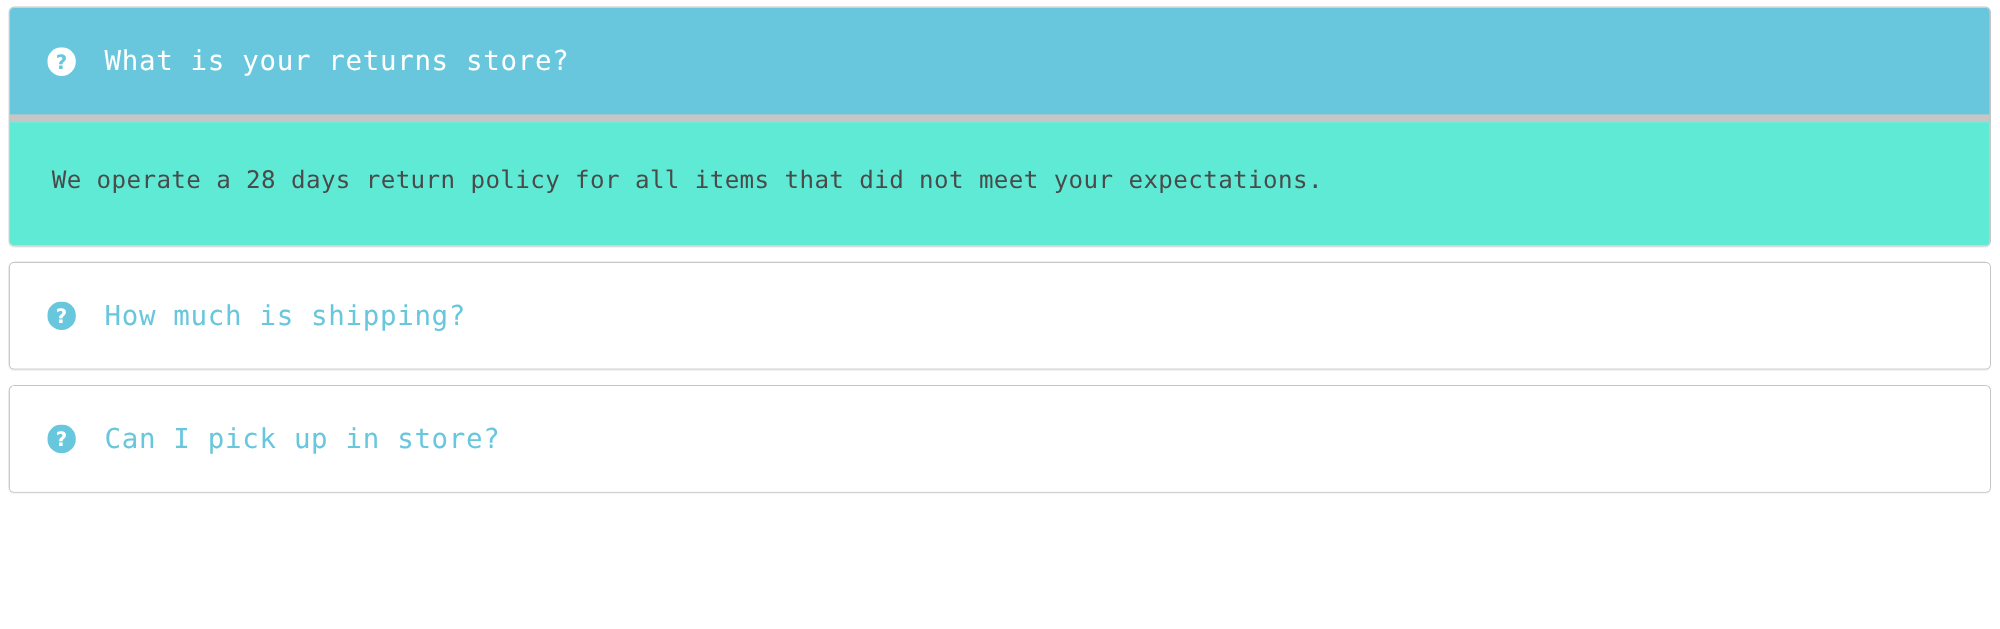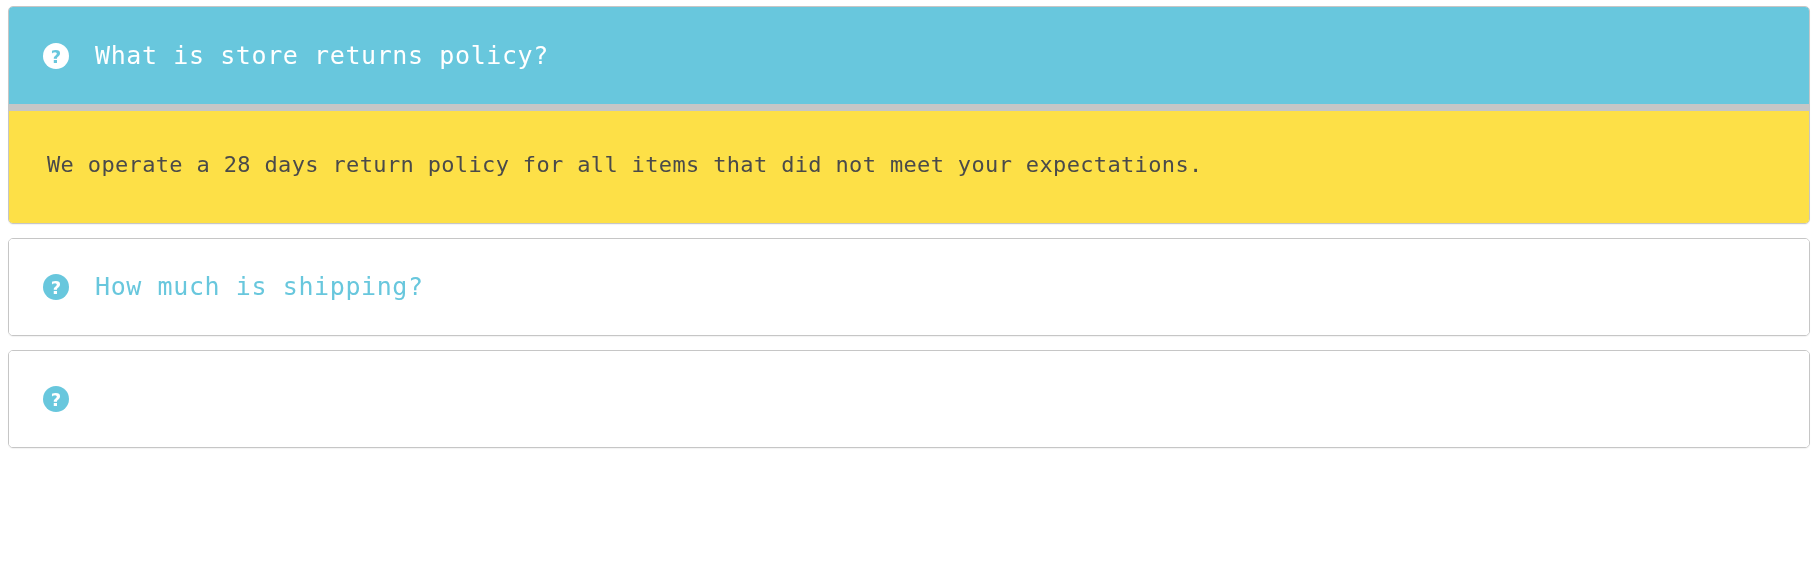--- a/index.html
+++ b/index.html
@@ -71,21 +71,21 @@
     color: #ffffff;
   }
   .panel.is-closed .heading-text {
     color: #68c7dd;
     text-align: right;
   }
 
   .panel-body {
     box-sizing: border-box;
     padding: 40px 0 44px 38px;
-    background: #fde047;
+    background: #5eead4;
   }
   .panel-body-text {
     font-size: 22px;
     color: #4a4a4a;
     letter-spacing: 0.35px;
     line-height: 1.25;
     white-space: nowrap;
   }
 </style>
 </head>
@@ -94,21 +94,21 @@
 <div class="accordion">
 
   <div class="panel is-open">
     <div class="panel-heading">
       <span class="q-icon">
         <svg width="26" height="26" viewBox="0 0 26 26" xmlns="http://www.w3.org/2000/svg">
           <circle cx="13" cy="13" r="13" fill="#ffffff"></circle>
           <text x="13" y="19.5" font-family="DejaVu Sans, sans-serif" font-size="18" font-weight="bold" fill="#68c7dd" text-anchor="middle">?</text>
         </svg>
       </span>
-      <span class="heading-text">What is store returns policy?</span>
+      <span class="heading-text">What is your returns store?</span>
     </div>
     <div class="panel-body">
       <div class="panel-body-text">We operate a 28 days return policy for all items that did not meet your expectations.</div>
     </div>
   </div>
 
   <div class="panel is-closed">
     <div class="panel-heading">
       <span class="q-icon">
         <svg width="26" height="26" viewBox="0 0 26 26" xmlns="http://www.w3.org/2000/svg">
@@ -121,16 +121,17 @@
   </div>
 
   <div class="panel is-closed">
     <div class="panel-heading">
       <span class="q-icon">
         <svg width="26" height="26" viewBox="0 0 26 26" xmlns="http://www.w3.org/2000/svg">
           <circle cx="13" cy="13" r="13" fill="#68c7dd"></circle>
           <text x="13" y="19.5" font-family="DejaVu Sans, sans-serif" font-size="18" font-weight="bold" fill="#ffffff" text-anchor="middle">?</text>
         </svg>
       </span>
+      <span class="heading-text">Can I pick up in store?</span>
     </div>
   </div>
 
 </div>
 
 </body></html>

